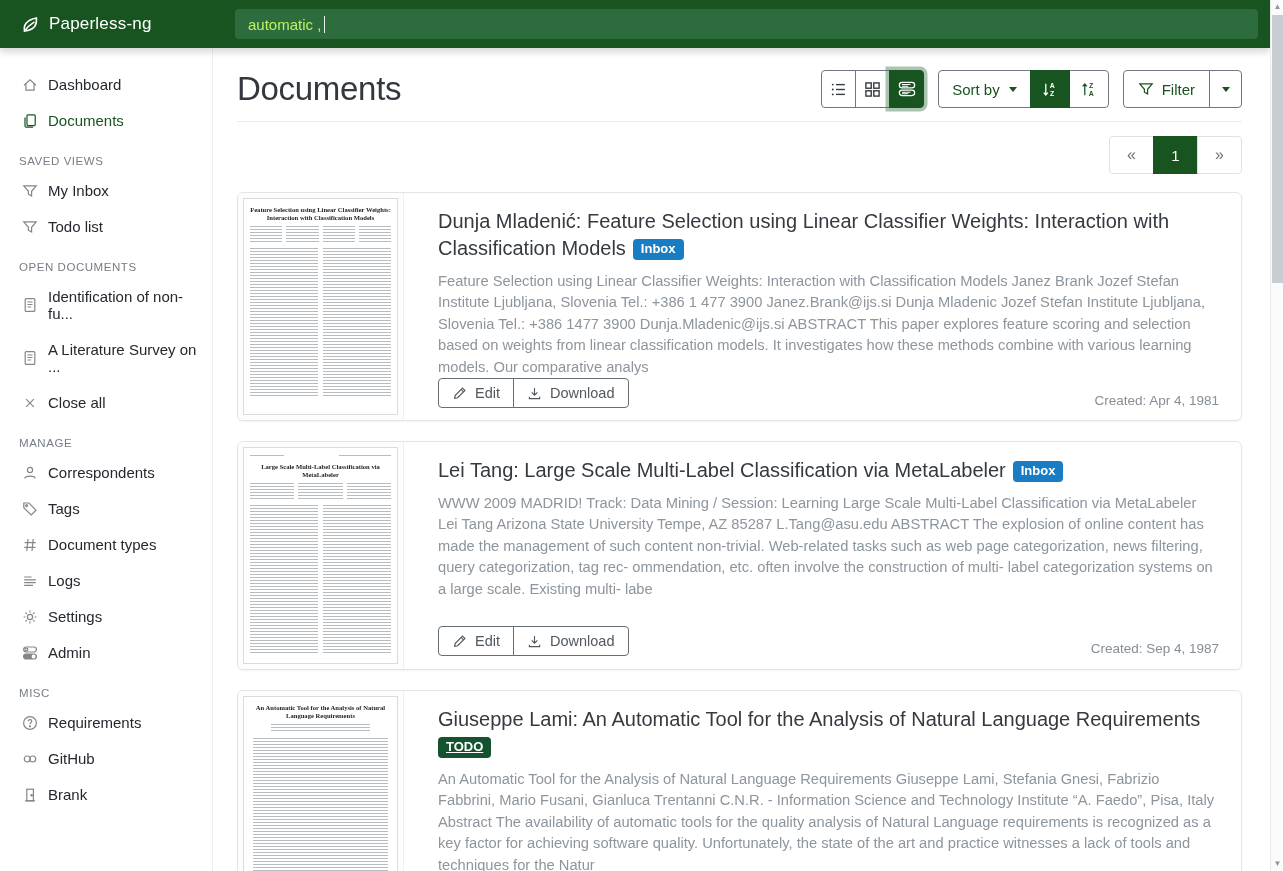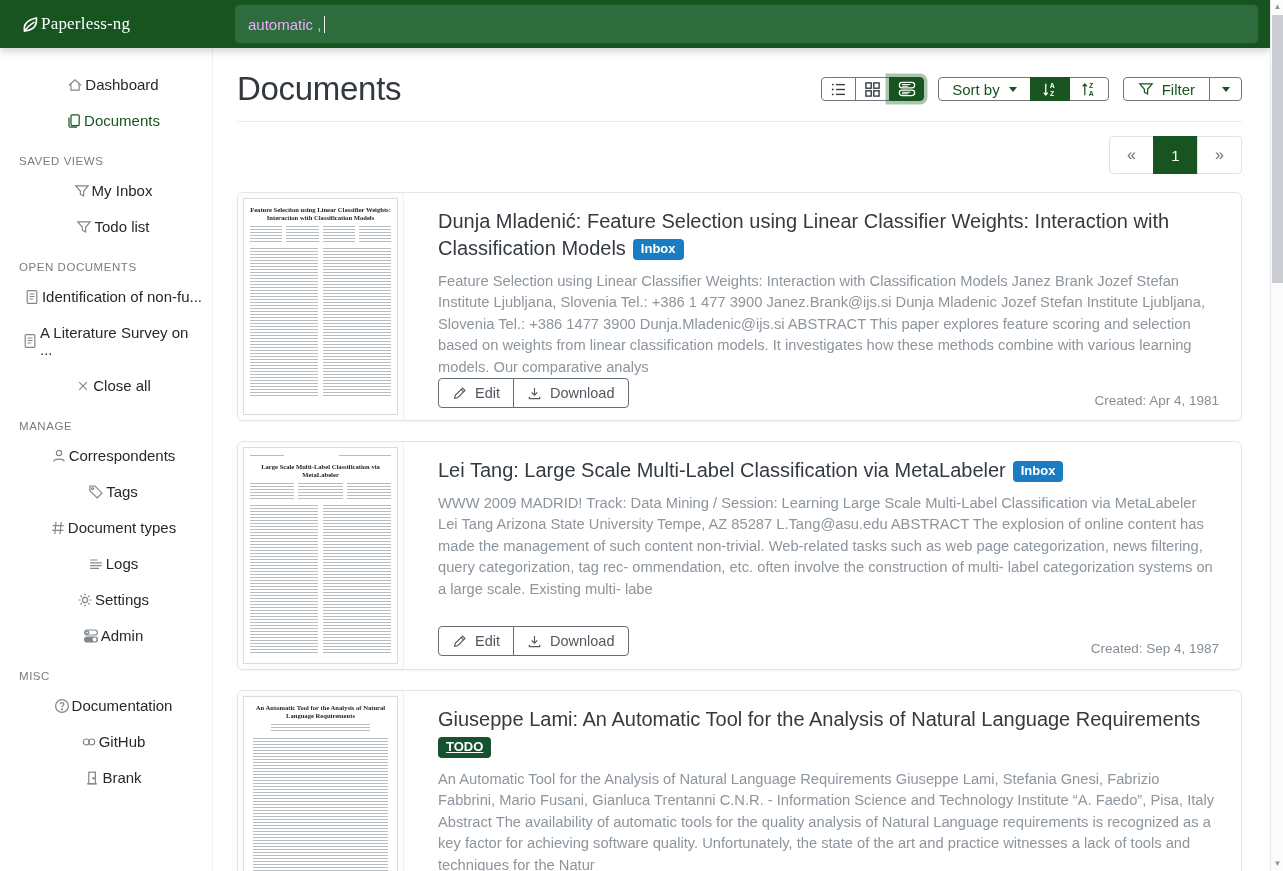--- a/index.html
+++ b/index.html
@@ -3,52 +3,52 @@
 <meta charset="utf-8">
 <style>
   * { margin:0; padding:0; box-sizing:border-box; }
   html,body { width:1283px; height:871px; overflow:hidden; }
   body { font-family:"Liberation Sans", sans-serif; background:#fff; position:relative; color:#24292f; }
   svg { display:block; }
 
   
   .navbar { position:absolute; top:0; left:0; width:1270px; height:48px; background:#17541f;
             display:flex; align-items:center; z-index:20; box-shadow:0 4px 7px rgba(0,0,0,.16); }
-  .brand { width:213px; flex:none; display:flex; align-items:center; gap:0; padding-left:20px; color:#fff;font-family:Liberation Serif, serif; }
+  .brand { width:213px; flex:none; display:flex; align-items:center; gap:8px; padding-left:20px; color:#fff; }
   .brand-name { font-size:17px; letter-spacing:.2px; }
   .search-zone { flex:1; padding:0 12px 0 22px; }
-  .search-input { height:38px; background:#2d6c3c; border-radius:4px; display:flex; align-items:center;
-                  padding:0 13px; color:#f0abfc; font-size:15px; }
+  .search-input { height:30px; background:#2d6c3c; border-radius:4px; display:flex; align-items:center;
+                  padding:0 13px; color:#bef264; font-size:15px; }
   .search-caret { width:1px; height:17px; background:#e8f0e9; margin-left:3px; }
 
   
   .scrollbar { position:absolute; top:0; right:0; width:13px; height:871px; background:#fbfbfb;
                border-left:1px solid #ececec; z-index:30; }
   .sb-arrow { width:13px; height:14px; color:#8f9499; font-size:8px; line-height:14px; text-align:center; }
   .sb-arrow.down { position:absolute; bottom:0; }
   .sb-thumb { position:absolute; top:15px; left:1px; width:11px; height:268px; background:#c9cdd1; }
 
   
   .sidebar { position:absolute; top:48px; left:0; width:213px; height:823px; background:#fff;
              border-right:1px solid #edf0f2; padding-top:22px; z-index:10; }
-  .side-item { display:flex; align-items:center; gap:2px; padding:6px 8px 6px 22px; margin-bottom:7px;
-               font-size:15px; color:#24292f; cursor:pointer;justify-content:center; }
+  .side-item { display:flex; align-items:center; gap:10px; padding:6px 8px 6px 22px; margin-bottom:7px;
+               font-size:15px; color:#24292f; cursor:pointer; }
   .side-item .ico { color:#80878d; flex:none; }
   .side-item.active { color:#17541f; }
   .side-item.active .ico { color:#17541f; }
   .side-heading { font-size:11.5px; color:#767d84; letter-spacing:.55px; padding:0 8px 0 16px;
                   margin:20px 3px 9px; }
 
   
   .main { position:absolute; left:213px; top:48px; width:1057px; height:823px; background:#fff;
           padding:22px 28px 0 24px; overflow:hidden; }
   .head-row { display:flex; justify-content:space-between; align-items:center; }
   .page-title { font-size:33px; font-weight:400; color:#32383e; letter-spacing:-.3px; }
   .toolbar { display:flex; gap:14px; align-items:center; }
-  .btn { background:#fff; border:1px solid #6f7880; height:24px; display:inline-flex; align-items:center;
+  .btn { background:#fff; border:1px solid #6f7880; height:38px; display:inline-flex; align-items:center;
          justify-content:center; cursor:pointer; color:#17541f; font-size:15px; }
   .btn-group { display:inline-flex; }
   .btn-group .btn { margin-left:-1px; }
   .btn-group .btn:first-child { margin-left:0; border-radius:4px 0 0 4px; }
   .btn-group .btn:last-child { border-radius:0 4px 4px 0; }
   .vg-btn { width:35px; color:#343a40; }
   .vg-btn.selected { background:#17541f; border-color:#17541f; color:#fff; position:relative; z-index:2;
                      box-shadow:0 0 0 3.5px rgba(73,123,82,.45); border-radius:3px; }
   .sort-by-btn { padding:0 13px; gap:9px; }
   .caret-down { width:0; height:0; border-left:4.5px solid transparent; border-right:4.5px solid transparent;
@@ -248,21 +248,21 @@
 
   <div class="side-heading">MISC</div>
   <div class="side-item">
     <span class="ico">
       <svg width="16" height="16" viewBox="0 0 16 16" fill="none" stroke="currentColor" stroke-width="1.2">
         <circle cx="8" cy="8" r="6.4"></circle>
         <path d="M6.2 6.2 C6.2 4.2 9.8 4.2 9.8 6.2 C9.8 7.6 8 7.5 8 9.2"></path>
         <circle cx="8" cy="11.3" r=".5" fill="currentColor"></circle>
       </svg>
     </span>
-    <span>Documentation</span>
+    <span>Requirements</span>
   </div>
   <div class="side-item">
     <span class="ico">
       <svg width="16" height="16" viewBox="0 0 16 16" fill="none" stroke="currentColor" stroke-width="1.2">
         <circle cx="5.3" cy="8" r="3"></circle>
           <circle cx="10.7" cy="8" r="3"></circle>
       </svg>
     </span>
     <span>GitHub</span>
   </div>

